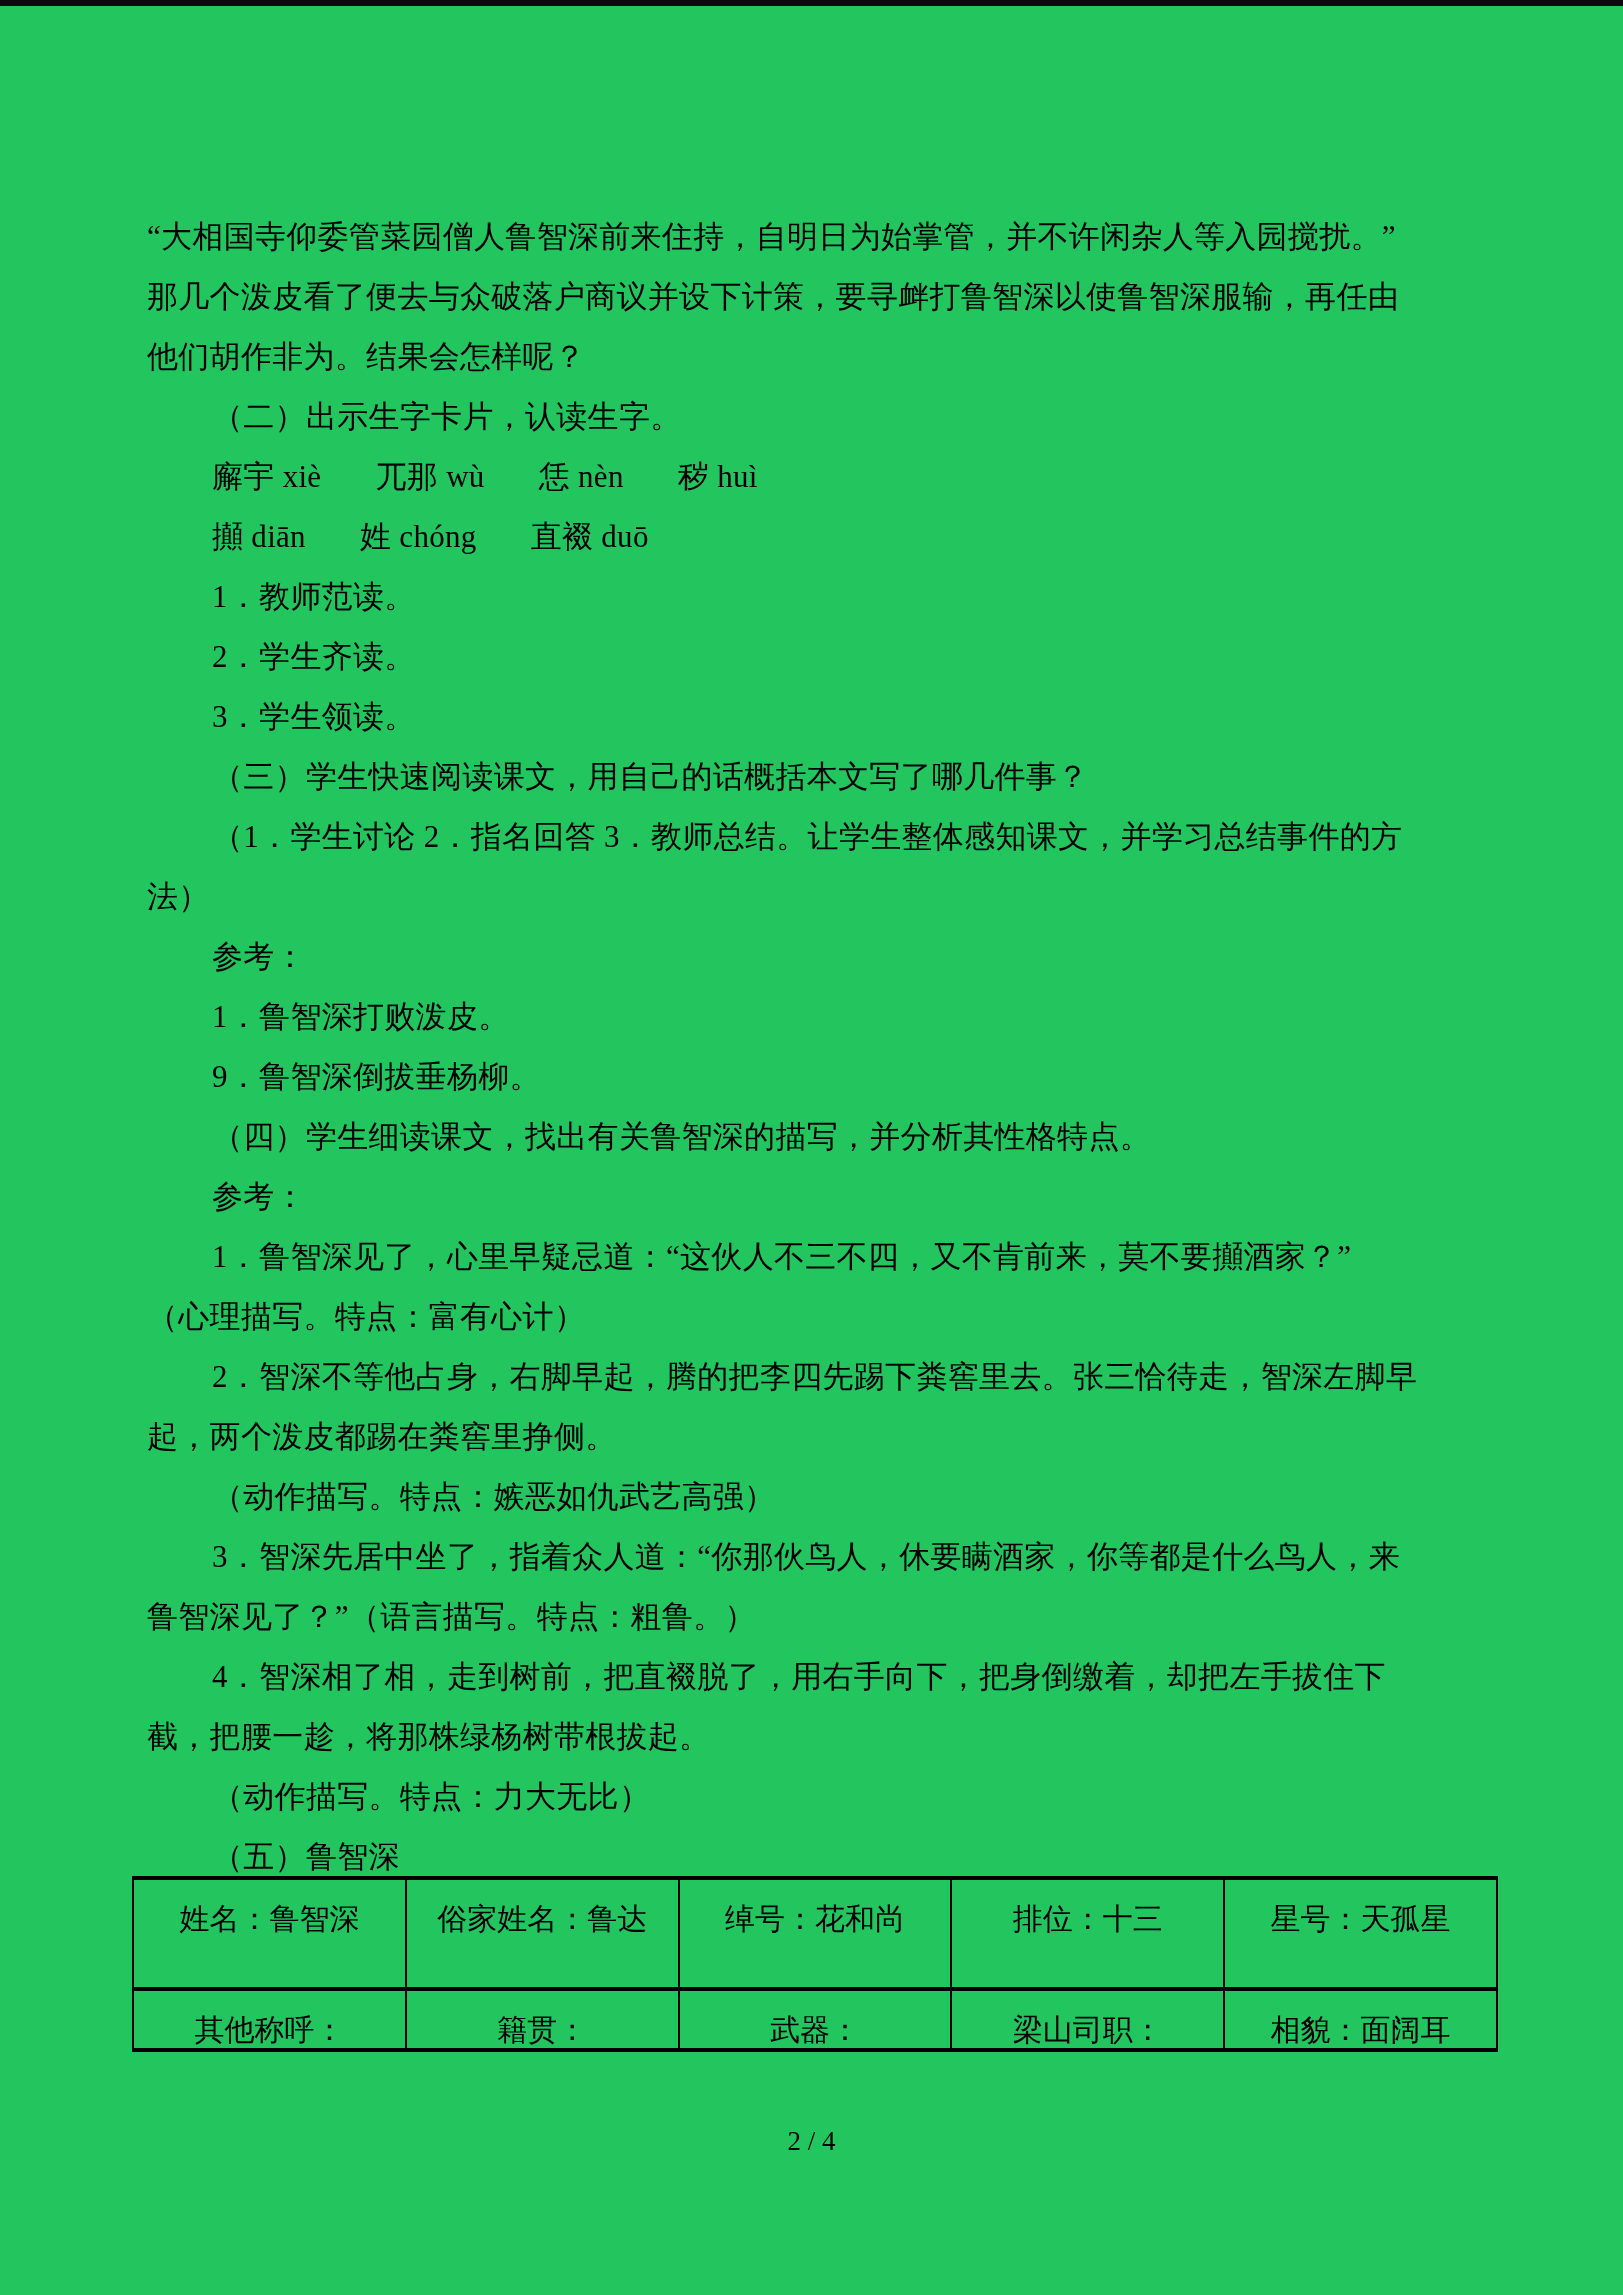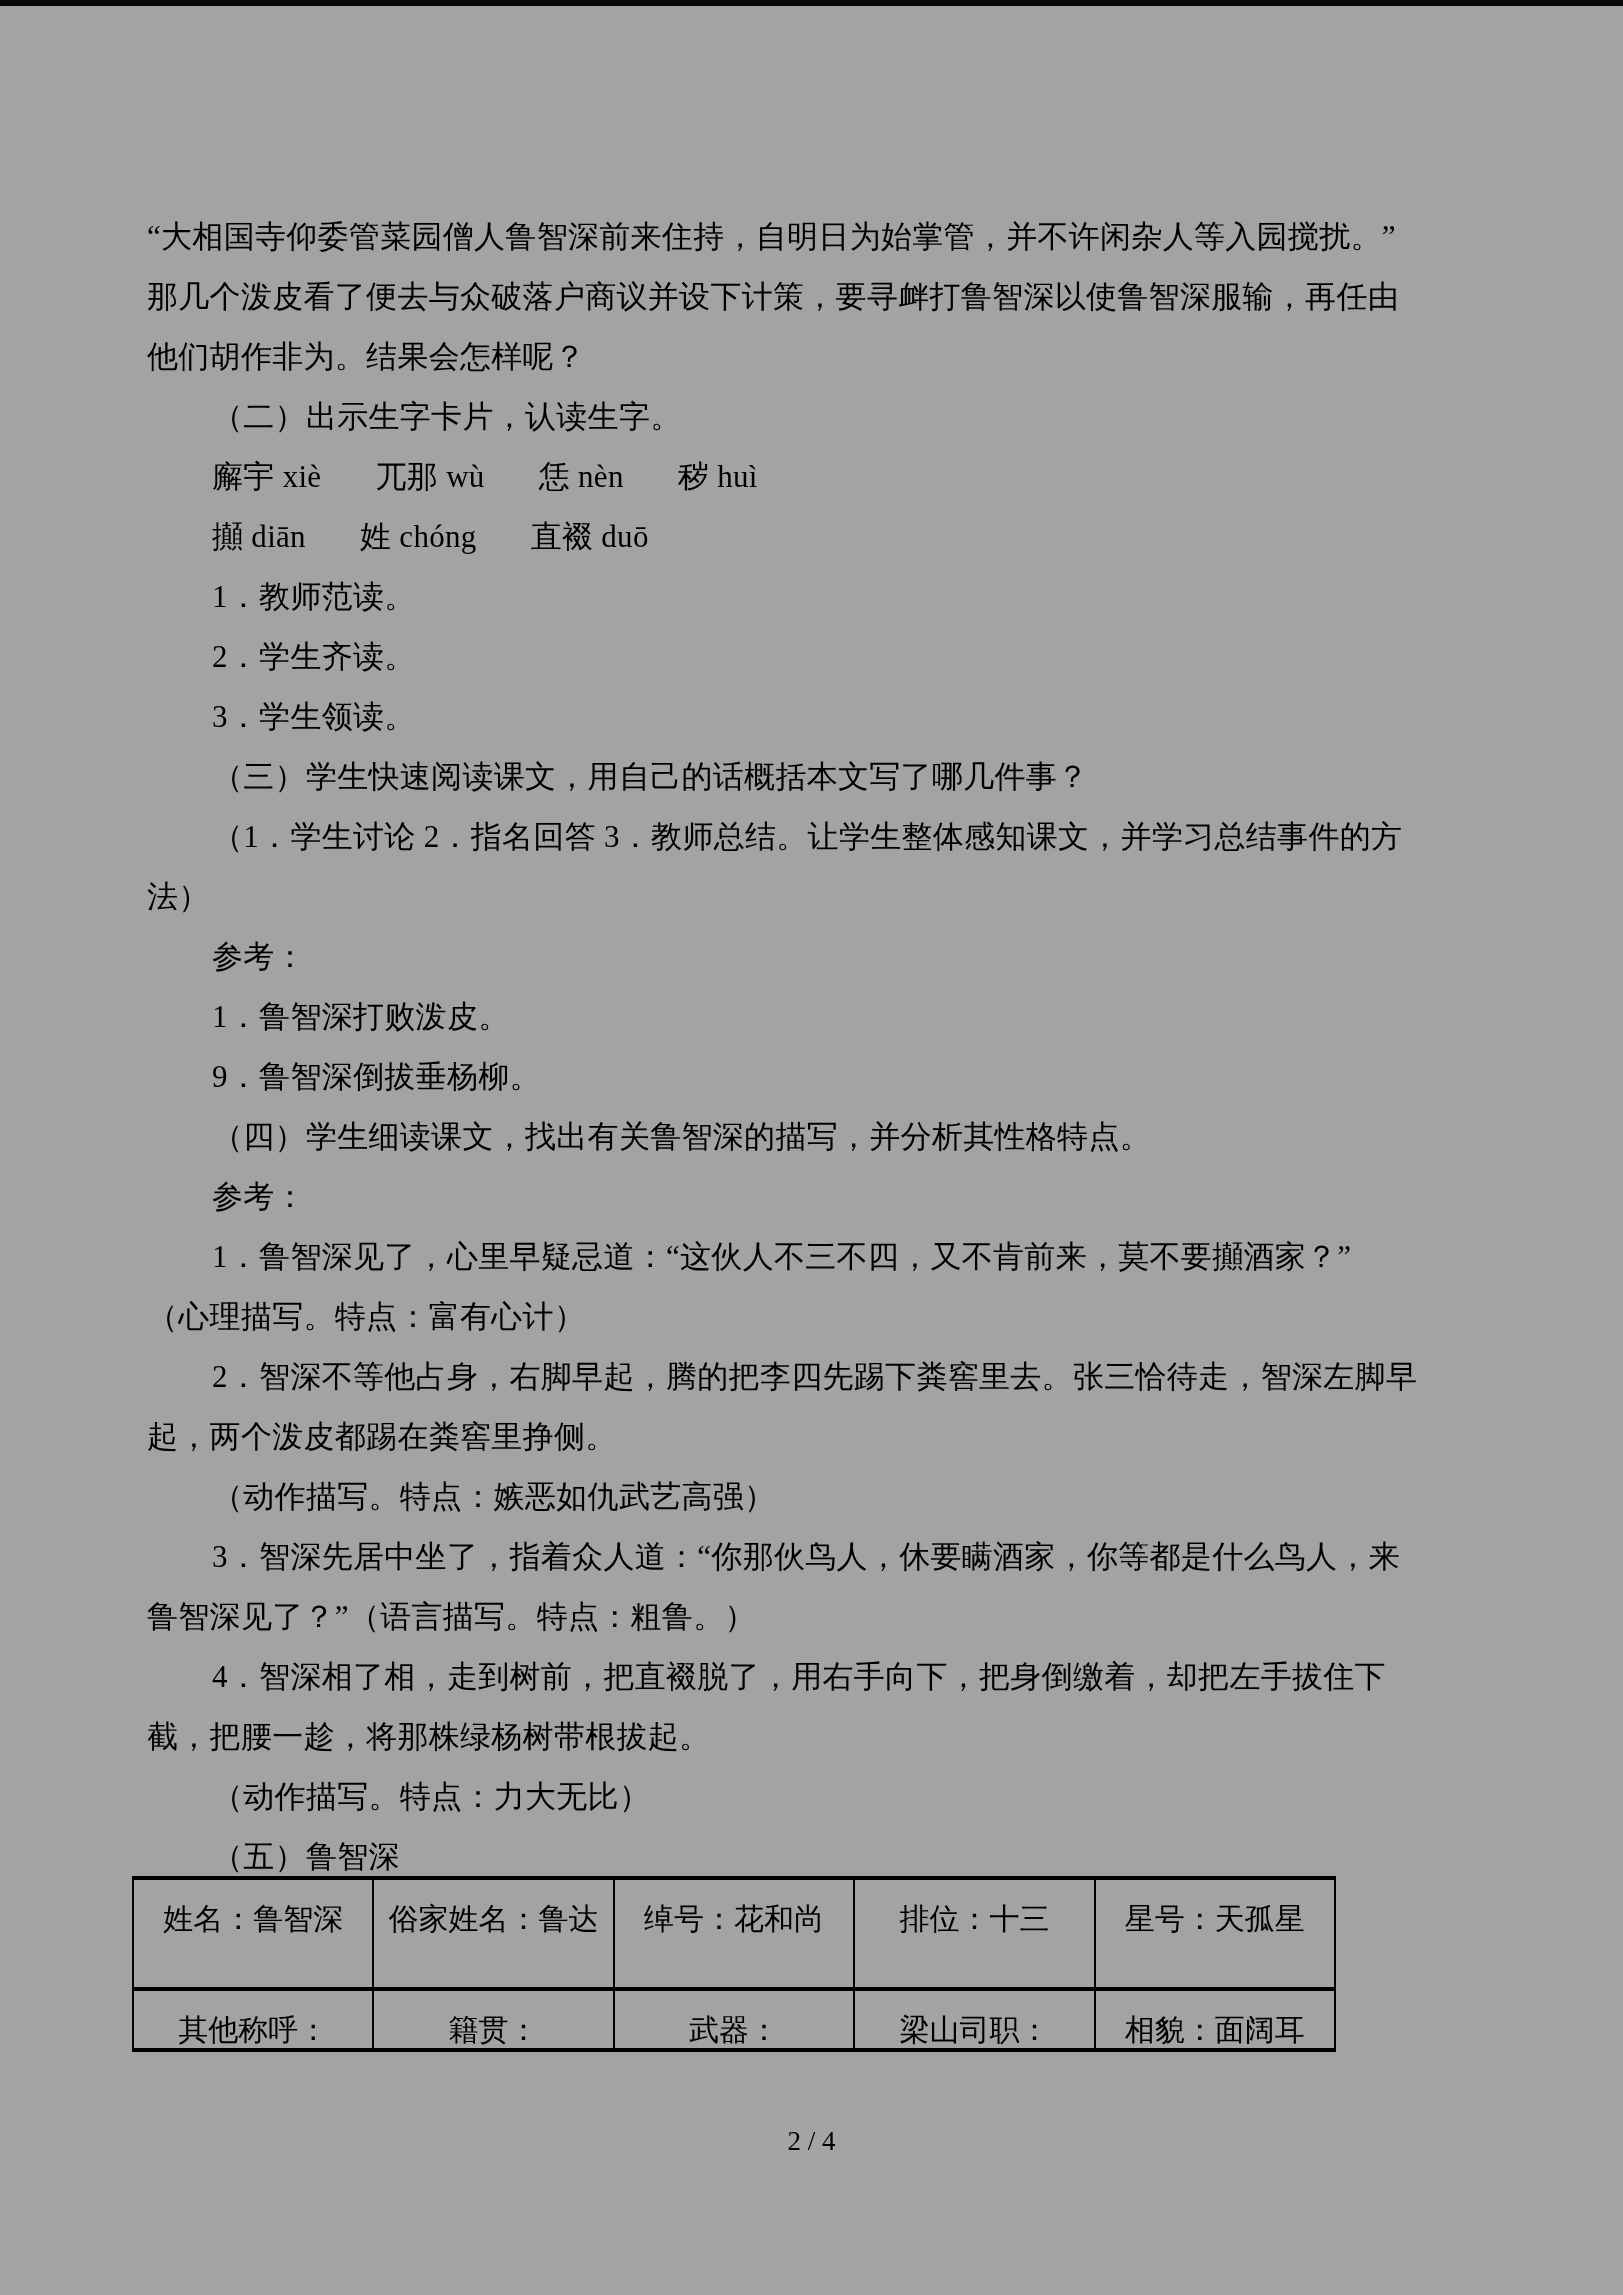--- a/index.html
+++ b/index.html
@@ -1,39 +1,39 @@
 <!DOCTYPE html>
 <html style="font-size:11px"><head>
 <meta charset="utf-8">
 <style>
   html,body{margin:0;padding:0;background:#ffffff;}
   .page{
     position:relative;
     width:1623px;height:2295px;
-    background:#a3a3a3;
+    background:#22c55e;
     font-family:"Liberation Serif","DejaVu Serif",serif;
     color:#000000;
     overflow:hidden;
   }
   .top-edge{
     position:absolute;left:0;top:0;width:1623px;height:5.5px;background:#0a0a0a;
   }
   .body-text{
     position:absolute;left:147px;top:207px;width:1336px;
   }
   .line{
     height:60px;line-height:60px;
     font-size:31px;
     white-space:nowrap;
     letter-spacing:0.3px;
   }
   .indent{padding-left:65px;}
   .vocab .term{display:inline-block;margin-right:46px;}
   .info-table{
-    position:absolute;left:132px;top:1876px;width:1204px;
+    position:absolute;left:132px;top:1876px;width:1366px;
     border-top:4.1px solid #000;border-bottom:4.1px solid #000;
     border-left:2px solid #000;border-right:2px solid #000;
     box-sizing:border-box;
   }
   .t-row{display:flex;width:100%;}
   .t-row-1{height:107px;border-bottom:4.1px solid #000;}
   .t-row-2{height:57px;}
   .t-cell{
     flex:1;
     border-right:2px solid #000;

